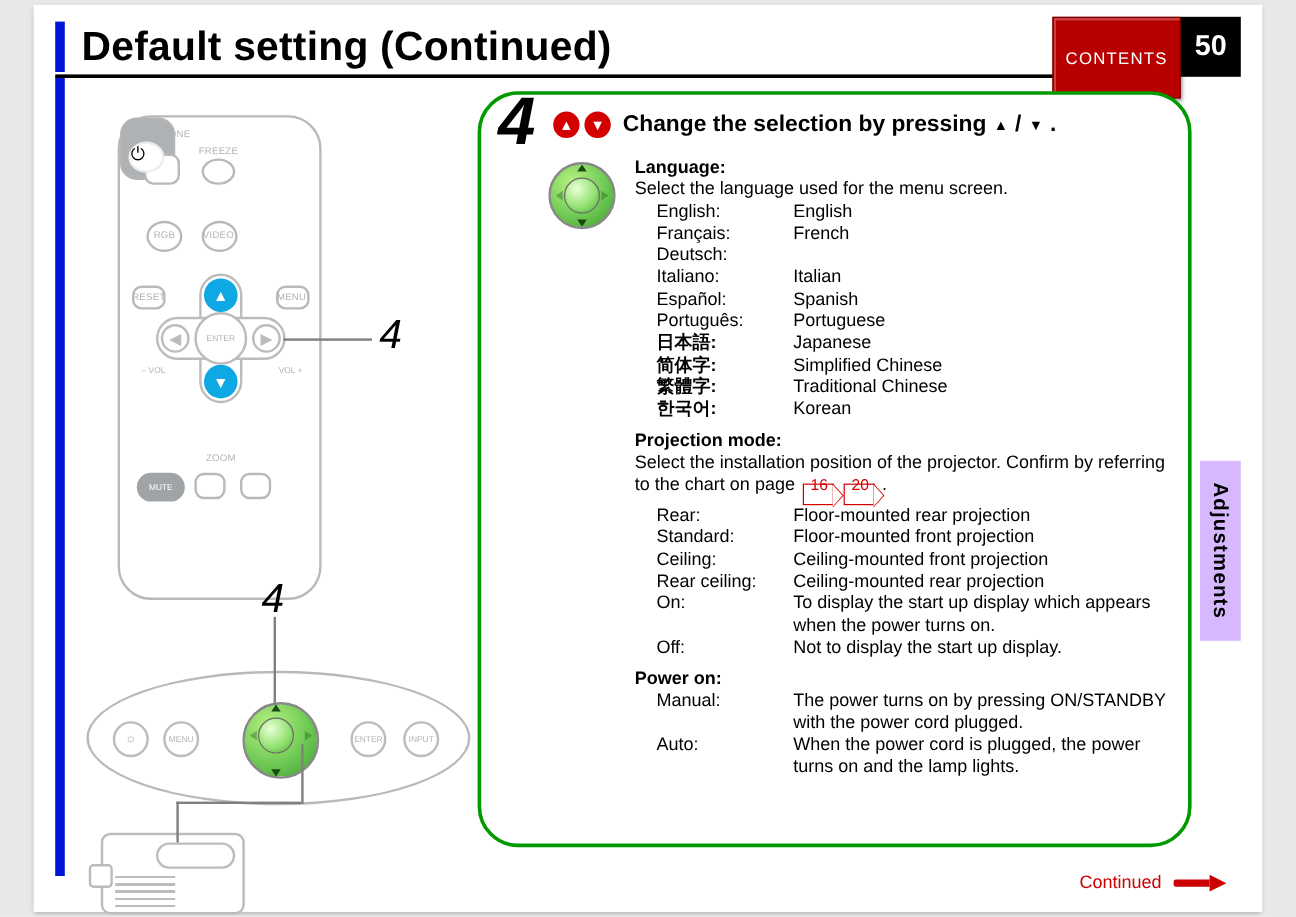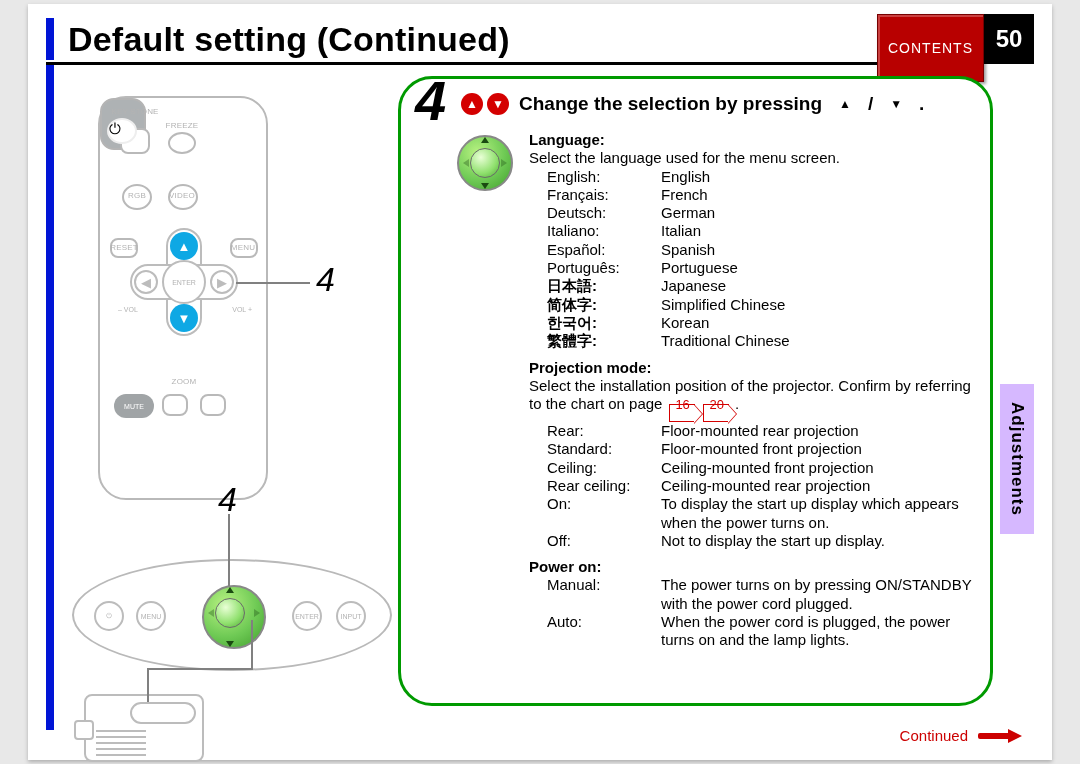--- a/index.html
+++ b/index.html
@@ -293,21 +293,21 @@
     background: #d40000;
     display: flex; align-items: center; justify-content: center;
   }
   .circ-icon span { color:#fff; font-size:12px; }
   .step-title {
     font-size: 19px;
     font-weight: 700;
     margin-left: 6px;
     display: inline-flex;
     align-items: center;
-    gap: 17px;
+    gap: 6px;
   }
   .tri { display:inline-block; font-size:12px; vertical-align: middle; }
 
   
   .nav-btn {
     width: 56px; height: 56px;
     position: relative;
   }
   .nav-btn .ring {
     position:absolute; inset:0;
@@ -519,21 +519,20 @@
           <div class="kv-row">
             <div class="kv-key">English:</div>
             <div class="kv-val">English</div>
           </div>
           <div class="kv-row">
             <div class="kv-key">Français:</div>
             <div class="kv-val">French</div>
           </div>
           <div class="kv-row">
             <div class="kv-key">Deutsch:</div>
-            <div class="kv-val">German</div>
           </div>
           <div class="kv-row">
             <div class="kv-key">Italiano:</div>
             <div class="kv-val">Italian</div>
           </div>
           <div class="kv-row">
             <div class="kv-key">Español:</div>
             <div class="kv-val">Spanish</div>
           </div>
           <div class="kv-row">
@@ -542,26 +541,26 @@
           </div>
           <div class="kv-row">
             <div class="kv-key native">日本語:</div>
             <div class="kv-val">Japanese</div>
           </div>
           <div class="kv-row">
             <div class="kv-key native">简体字:</div>
             <div class="kv-val">Simplified Chinese</div>
           </div>
           <div class="kv-row">
+            <div class="kv-key native">繁體字:</div>
+            <div class="kv-val">Traditional Chinese</div>
+          </div>
+          <div class="kv-row">
             <div class="kv-key native">한국어:</div>
             <div class="kv-val">Korean</div>
-          </div>
-          <div class="kv-row">
-            <div class="kv-key native">繁體字:</div>
-            <div class="kv-val">Traditional Chinese</div>
           </div>
         </div>
 
       <h4><span>Projection mode</span>:</h4>
       <p>
         <span>Select the installation position of the projector. Confirm by referring to the chart on page </span>
         <span id="pglinks"><span class="pglink">16</span> <span class="pglink">20</span> </span>
         <span>.</span>
       </p>
       <div class="kv-list" id="proj-list">

